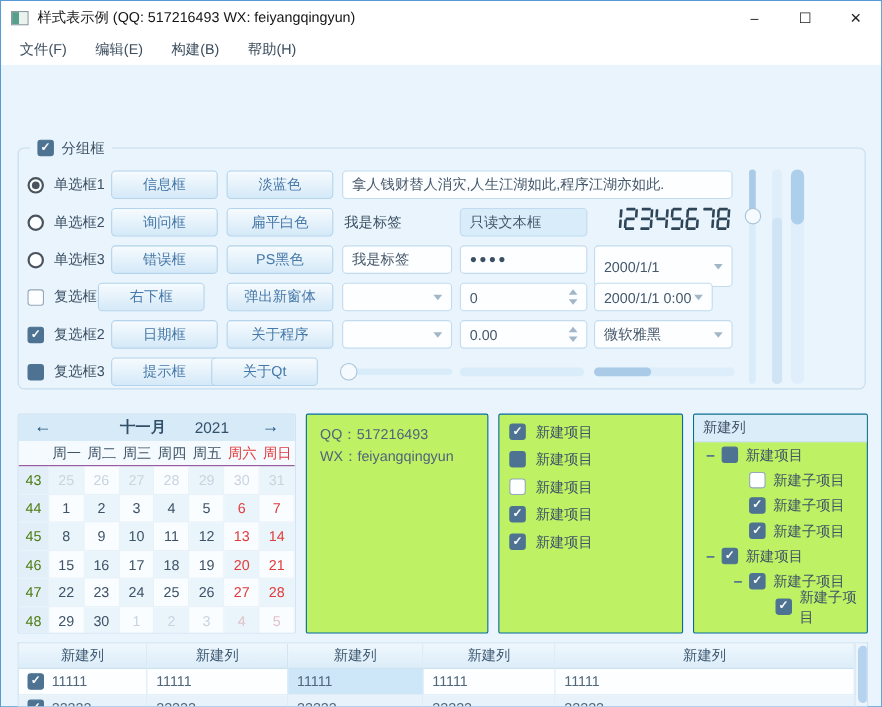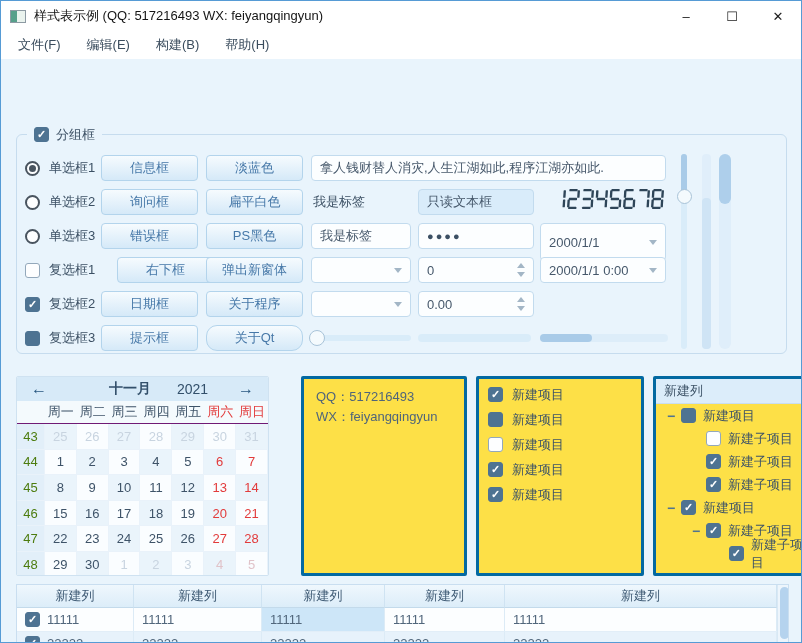--- a/index.html
+++ b/index.html
@@ -56,21 +56,21 @@
   .calgrid{display:flex;flex-direction:column;}
   .calrow{display:flex;height:25.6px;}
   .calcell{width:32.1px;display:flex;align-items:center;justify-content:center;font-size:13px;color:#3e5368;border-right:1px solid #e9f2fa;border-bottom:1px solid #e9f2fa;box-sizing:border-box;}
   .calcell.wknum{width:28px;background:#e2eff9;color:#4d7c0f;}
   .calcell.even{background:#eaf4fb;}
   .calcell.odd{background:#fafdff;}
   .calcell.weekend{color:#e23b3b;}
   .calcell.out{color:#c8d4e0;}
   .calcell.outweekend{color:#e0c3c9;}
   
-  .panel{background:#fde047;border:3px solid #0369a1;border-radius:2px;box-sizing:border-box;margin-left:23px;}
+  .panel{background:#bef264;border:1px solid #0369a1;border-radius:2px;box-sizing:border-box;}
   .textpanel{left:277px;top:317px;width:166px;height:200px;padding:8px 12px;font-size:13px;color:#50657a;line-height:1.55;}
   .listpanel{left:452px;top:317px;width:168px;height:200px;padding:3px 0;}
   .listitem{height:25px;display:flex;align-items:center;gap:9px;padding-left:9px;font-size:13px;color:#3d5367;}
   .treepanel{left:629px;top:317px;width:159px;height:200px;overflow:hidden;}
   .treeheader{height:24px;background:#dcedfa;border-bottom:1px solid #c9def0;display:flex;align-items:center;padding-left:8px;font-size:13px;color:#3d5367;}
   .treerow{height:23px;display:flex;align-items:center;font-size:13px;color:#3d5367;}
   .expander{width:20px;display:flex;align-items:center;justify-content:center;color:#51748f;font-weight:bold;font-size:14px;}
   .treerow .cb{margin-right:7px;flex:0 0 auto;}
   
   .tablewrap{left:15px;top:525px;width:773px;height:112px;background:#fcfeff;border:1px solid #c9def0;border-bottom:none;overflow:hidden;display:flex;}
@@ -139,29 +139,29 @@
         </div>
         <div class="selrow">
           <span class="cb partial"></span>
           <span>复选框3</span>
         </div>
       </div>
     <div id="buttons">
         <div class="btn abs" style="left: 100px; top: 96px;">信息框</div>
         <div class="btn abs" style="left: 100px; top: 130px;">询问框</div>
         <div class="btn abs" style="left: 100px; top: 164px;">错误框</div>
-        <div class="btn abs" style="left: 116px; top: 198px;">右下框</div>
+        <div class="btn abs" style="left: 88px; top: 198px;">右下框</div>
         <div class="btn abs" style="left: 100px; top: 232px;">日期框</div>
         <div class="btn abs" style="left: 100px; top: 266px;">提示框</div>
         <div class="btn abs" style="left: 205px; top: 96px;">淡蓝色</div>
         <div class="btn abs" style="left: 205px; top: 130px;">扁平白色</div>
         <div class="btn abs" style="left: 205px; top: 164px;">PS黑色</div>
         <div class="btn abs" style="left: 205px; top: 198px;">弹出新窗体</div>
         <div class="btn abs" style="left: 205px; top: 232px;">关于程序</div>
-        <div class="btn abs" style="left: 205px; top: 266px; border-radius: 11px;">关于Qt</div>
+        <div class="btn abs" style="left: 191px; top: 266px;">关于Qt</div>
       </div>
 
     <div class="abs ctl inputbox" style="left:310px;top:96px;width:355px;height:26px;">
       <span>拿人钱财替人消灾,人生江湖如此,程序江湖亦如此.</span>
     </div>
 
     <div class="abs plainlabel" style="left:312px;top:130px;height:26px;">我是标签</div>
     <div class="abs ctl inputbox readonlybox" style="left:417px;top:130px;width:116px;height:26px;">
       <span>只读文本框</span>
     </div>
@@ -235,34 +235,38 @@
     <div class="abs ctl inputbox combo" style="left:310px;top:198px;width:100px;height:26px;">
       <span class="tri"></span>
     </div>
     <div class="abs ctl inputbox spin" style="left:417px;top:198px;width:116px;height:26px;">
       <span>0</span>
       <span class="arrows">
           <span class="tri-up"></span>
           <span class="tri-dn"></span>
         </span>
     </div>
-    <div class="abs ctl inputbox combo" style="left:539px;top:198px;width:126px;height:26px;">
+    <div class="abs ctl inputbox combo" style="left:539px;top:198px;width:108px;height:26px;">
       <span>2000/1/1 0:00</span>
       <span class="tri"></span>
     </div>
 
     <div class="abs ctl inputbox combo" style="left:310px;top:232px;width:100px;height:26px;">
       <span class="tri"></span>
     </div>
     <div class="abs ctl inputbox spin" style="left:417px;top:232px;width:116px;height:26px;">
       <span>0.00</span>
       <span class="arrows">
           <span class="tri-up"></span>
           <span class="tri-dn"></span>
         </span>
+    </div>
+    <div class="abs ctl inputbox combo" style="left:539px;top:232px;width:126px;height:26px;">
+      <span>微软雅黑</span>
+      <span class="tri"></span>
     </div>
 
     <div class="abs track" style="left:312px;top:276px;width:98px;height:6px;"></div>
     <div class="abs knob" style="left:308px;top:271px;"></div>
     <div class="abs track" style="left:417px;top:275px;width:113px;height:8px;"></div>
     <div class="abs track" style="left:539px;top:275px;width:128px;height:8px;background:#ddedf9;"></div>
     <div class="abs trackfill" style="left:539px;top:275px;width:52px;height:8px;"></div>
 
     <div class="abs track" style="left:680px;top:95px;width:6px;height:195px;"></div>
     <div class="abs trackfill" style="left:680px;top:95px;width:6px;height:44px;"></div>

